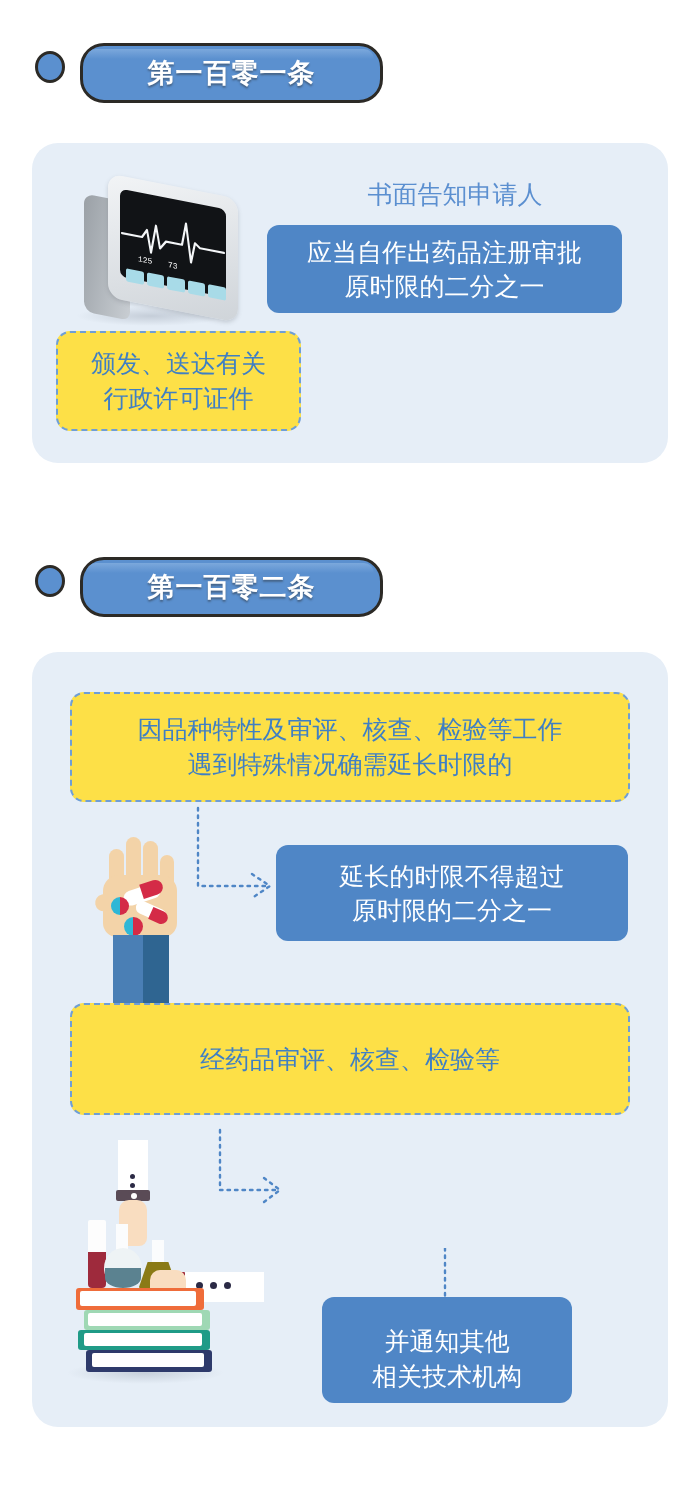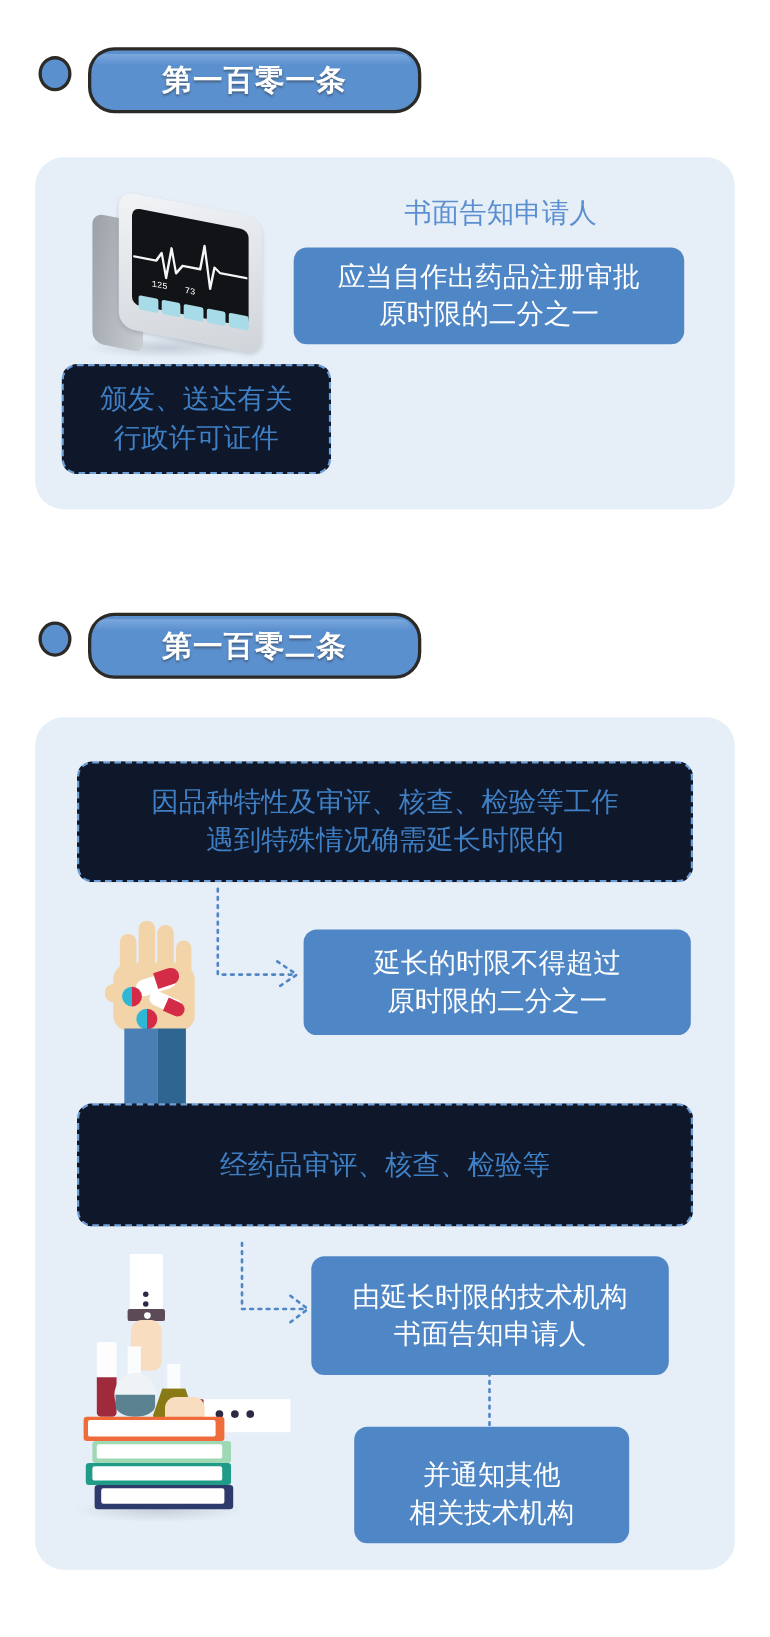--- a/index.html
+++ b/index.html
@@ -42,21 +42,21 @@
 
   
   .solid-box{
     position:absolute;background:#4f86c6;border-radius:12px;
     display:flex;align-items:center;justify-content:center;
     text-align:center;color:#ffffff;
     font-size:25px;line-height:1.38;
     box-sizing:border-box;padding:10px 14px;
   }
   .dashed-box{
-    position:absolute;background:#0f172a;
+    position:absolute;background:#fde047;
     border:2px dashed #6e9ed6;border-radius:14px;
     display:flex;align-items:center;justify-content:center;
     text-align:center;color:#3f7fc4;
     font-size:25px;line-height:1.4;
     box-sizing:border-box;padding:10px 14px;
   }
   .plain-heading{
     position:absolute;text-align:center;color:#5b8fd0;
     font-size:25px;line-height:1.3;white-space:nowrap;
   }
@@ -281,26 +281,20 @@
     <div class="book" style="left:14px;top:148px;width:128px;height:22px;background:#ef6c3a;"></div>
     <div class="book-page" style="left:18px;top:151px;width:116px;height:15px;"></div>
     <div class="book" style="left:22px;top:170px;width:126px;height:20px;background:#9fd8b4;"></div>
     <div class="book-page" style="left:26px;top:173px;width:114px;height:13px;"></div>
     <div class="book" style="left:16px;top:190px;width:132px;height:20px;background:#1f9b87;"></div>
     <div class="book-page" style="left:22px;top:193px;width:118px;height:13px;"></div>
     <div class="book" style="left:24px;top:210px;width:126px;height:22px;background:#2e3a6b;"></div>
     <div class="book-page" style="left:30px;top:213px;width:112px;height:14px;"></div>
   </div>
 
-  <div class="solid-box" style="left:283px;top:1142px;width:325px;height:108px;">
-    <div>
-      <span class="tline">由延长时限的技术机构</span>
-      <span class="tline">书面告知申请人</span>
-    </div>
-  </div>
 
   <svg class="conn" style="left:437px;top:1248px;" width="16" height="62">
     <path d="M8,0 L8,60" fill="none" stroke="#4f86c6" stroke-width="2.4" stroke-dasharray="2.5 5" stroke-linecap="round"></path>
   </svg>
 
   <div class="solid-box" style="left:322px;top:1297px;width:250px;height:106px;align-items:flex-end;">
     <div>
       <span class="tline">并通知其他</span>
       <span class="tline">相关技术机构</span>
     </div>

